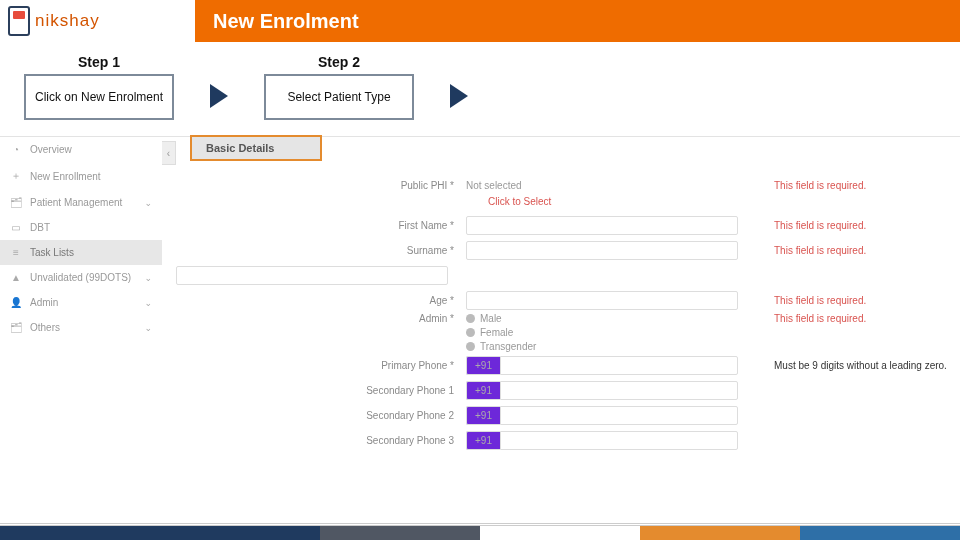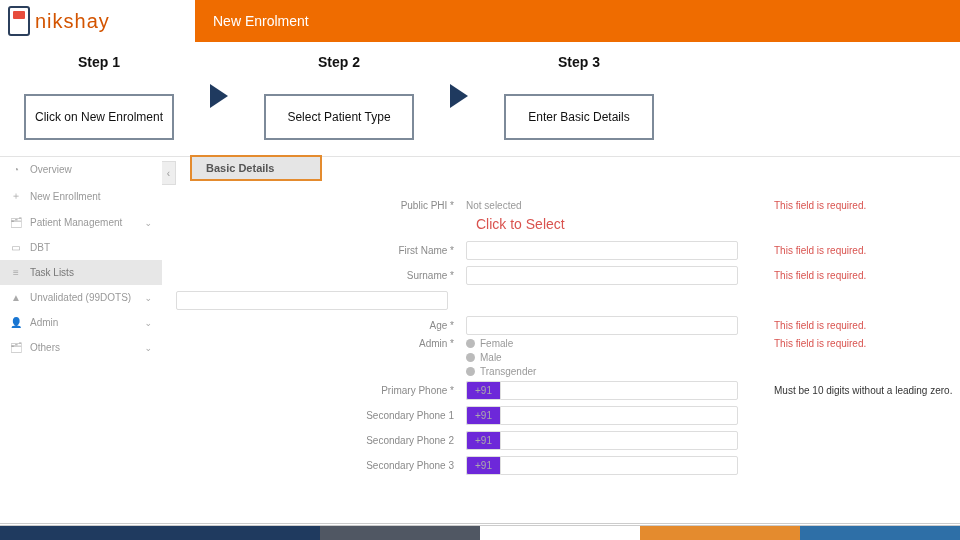--- a/index.html
+++ b/index.html
@@ -1,24 +1,24 @@
 <!DOCTYPE html>
 <html><head>
 <meta charset="utf-8">
 <style>
 *{box-sizing:border-box;margin:0;padding:0;font-family:"Segoe UI",Arial,sans-serif}
 body{width:960px;height:540px;overflow:hidden;position:relative;background:#fff}
 .header{background:#ef6c00;height:42px;display:flex;align-items:center}
-.logo{width:195px;height:42px;background:#fff;display:flex;align-items:center;padding:0 8px;font-family:Georgia,serif;color:#d35400;font-size:20px;letter-spacing:1px}
+.logo{width:195px;height:42px;background:#fff;display:flex;align-items:center;padding:0 8px;font-family:Georgia,serif;color:#d35400;font-size:17px;letter-spacing:1px}
 .logo-icon{width:22px;height:30px;border:2px solid #2b3f5c;border-radius:3px;margin-right:5px;position:relative}
 .logo-icon::after{content:"";position:absolute;top:3px;left:3px;right:3px;height:8px;background:#e74c3c;border-radius:1px}
-.title{color:#fff;font-size:14px;font-weight:400;padding-left:18px}
+.title{color:#fff;font-size:20px;font-weight:700;padding-left:18px}
 .steps{display:flex;gap:36px;padding:12px 24px 16px 24px;align-items:flex-start}
 .step{width:150px;text-align:center}
-.step-label{font-size:14px;font-weight:700;color:#111;margin-bottom:24px}
+.step-label{font-size:14px;font-weight:700;color:#111;margin-bottom:4px}
 .step-box{border:2px solid #7d8a99;height:46px;display:flex;align-items:center;justify-content:center;font-size:12px;font-weight:400;color:#111;padding:4px;line-height:1.25}
 .arrow{width:0;height:0;border-top:12px solid transparent;border-bottom:12px solid transparent;border-left:18px solid #1f3a5f;margin-top:30px}
 .app-row{display:flex;border-top:1px solid #e3e3e3}
 .sidebar{width:162px;font-size:10px;color:#999}
 .sidebar div.item{display:flex;align-items:center;padding:7px 10px;gap:8px;border-bottom:0}
 .sidebar div.item.active{background:#e7e7e7;color:#777}
 .chev{margin-left:auto;font-size:9px;color:#aaa}
 .ic{width:12px;display:inline-block;text-align:center;color:#aaa}
 .collapse{width:14px;height:24px;background:#eee;color:#999;font-size:10px;display:flex;align-items:center;justify-content:center;border:1px solid #ddd;border-left:none;margin-top:4px}
 .main{flex:1;position:relative}
@@ -27,21 +27,21 @@
 .row{display:flex;align-items:center;font-size:10px;min-height:24px;margin-bottom:1px}
 .row .lbl{width:290px;text-align:right;padding-right:12px;color:#8a8a8a}
 .row .val{width:280px;color:#999}
 .row .err{flex:1;color:#d9534f;font-size:10px;padding-left:28px}
 .inp{width:272px;height:19px;border:1px solid #ddd;border-radius:2px;background:#fff}
 .prefix{display:flex;align-items:center}
 .prefix .cc{width:34px;height:19px;border:1px solid #ddd;border-right:none;border-radius:2px 0 0 2px;display:flex;align-items:center;justify-content:center;color:#aaa;font-size:10px;background:#6d28d9}
 .prefix .inp{width:238px;border-radius:0 2px 2px 0}
 .radio{display:flex;align-items:center;gap:5px;color:#999}
 .radio .dot{width:9px;height:9px;border-radius:50%;background:#bbb}
-.click-select{color:#d9534f;font-size:14px;padding-left:300px;margin:-2px 0 6px}
+.click-select{color:#d9534f;font-size:10px;padding-left:300px;margin:-2px 12px 6px}
 .footer{position:absolute;bottom:0;left:0;right:0;height:14px;display:flex}
 .footer div{flex:1}
 .bottom-lines{position:absolute;bottom:14px;left:0;right:0}
 .bl{height:2px;border-bottom:1px solid #ccc}
 </style>
 </head>
 <body>
 
 <div class="header">
   <div class="logo">
@@ -55,24 +55,20 @@
     <div class="step">
       <div class="step-label">Step 1</div>
       <div class="step-box">Click on New Enrolment</div>
     </div>
     <div class="arrow"></div>
     <div class="step">
       <div class="step-label">Step 2</div>
       <div class="step-box">Select Patient Type</div>
     </div>
     <div class="arrow"></div>
-    <div class="step">
-      <div class="step-label">Step 3</div>
-      <div class="step-box">Enter Basic Details</div>
-    </div>
   </div>
 
 <div class="app-row">
   <div class="sidebar" id="sidebar">
       <div class="item">
         <span class="ic">◔</span>
         <span>Overview</span>
       </div>
       <div class="item">
         <span class="ic">＋</span>
@@ -146,43 +142,43 @@
         <div class="lbl">Age *</div>
         <div class="val">
             <div class="inp"></div>
           </div>
         <div class="err">This field is required.</div>
       </div>
 
       <div class="row" style="align-items:flex-start">
         <div class="lbl">Admin *</div>
         <div class="val" style="display:flex;flex-direction:column;gap:3px">
+          <div class="radio">
+              <span class="dot"></span>
+              <span>Male</span>
+            </div>
           <div class="radio">
               <span class="dot"></span>
               <span>Female</span>
             </div>
           <div class="radio">
               <span class="dot"></span>
-              <span>Male</span>
-            </div>
-          <div class="radio">
-              <span class="dot"></span>
               <span>Transgender</span>
             </div>
         </div>
         <div class="err">This field is required.</div>
       </div>
 
       <div class="row">
         <div class="lbl">Primary Phone *</div>
         <div class="val prefix">
             <div class="cc">+91</div>
             <div class="inp"></div>
           </div>
-        <div class="err" style="color:#333">Must be 10 digits without a leading zero.</div>
+        <div class="err" style="color:#333">Must be 9 digits without a leading zero.</div>
       </div>
       <div class="row">
         <div class="lbl">Secondary Phone 1</div>
         <div class="val prefix">
             <div class="cc">+91</div>
             <div class="inp"></div>
           </div>
       </div>
       <div class="row">
         <div class="lbl">Secondary Phone 2</div>

